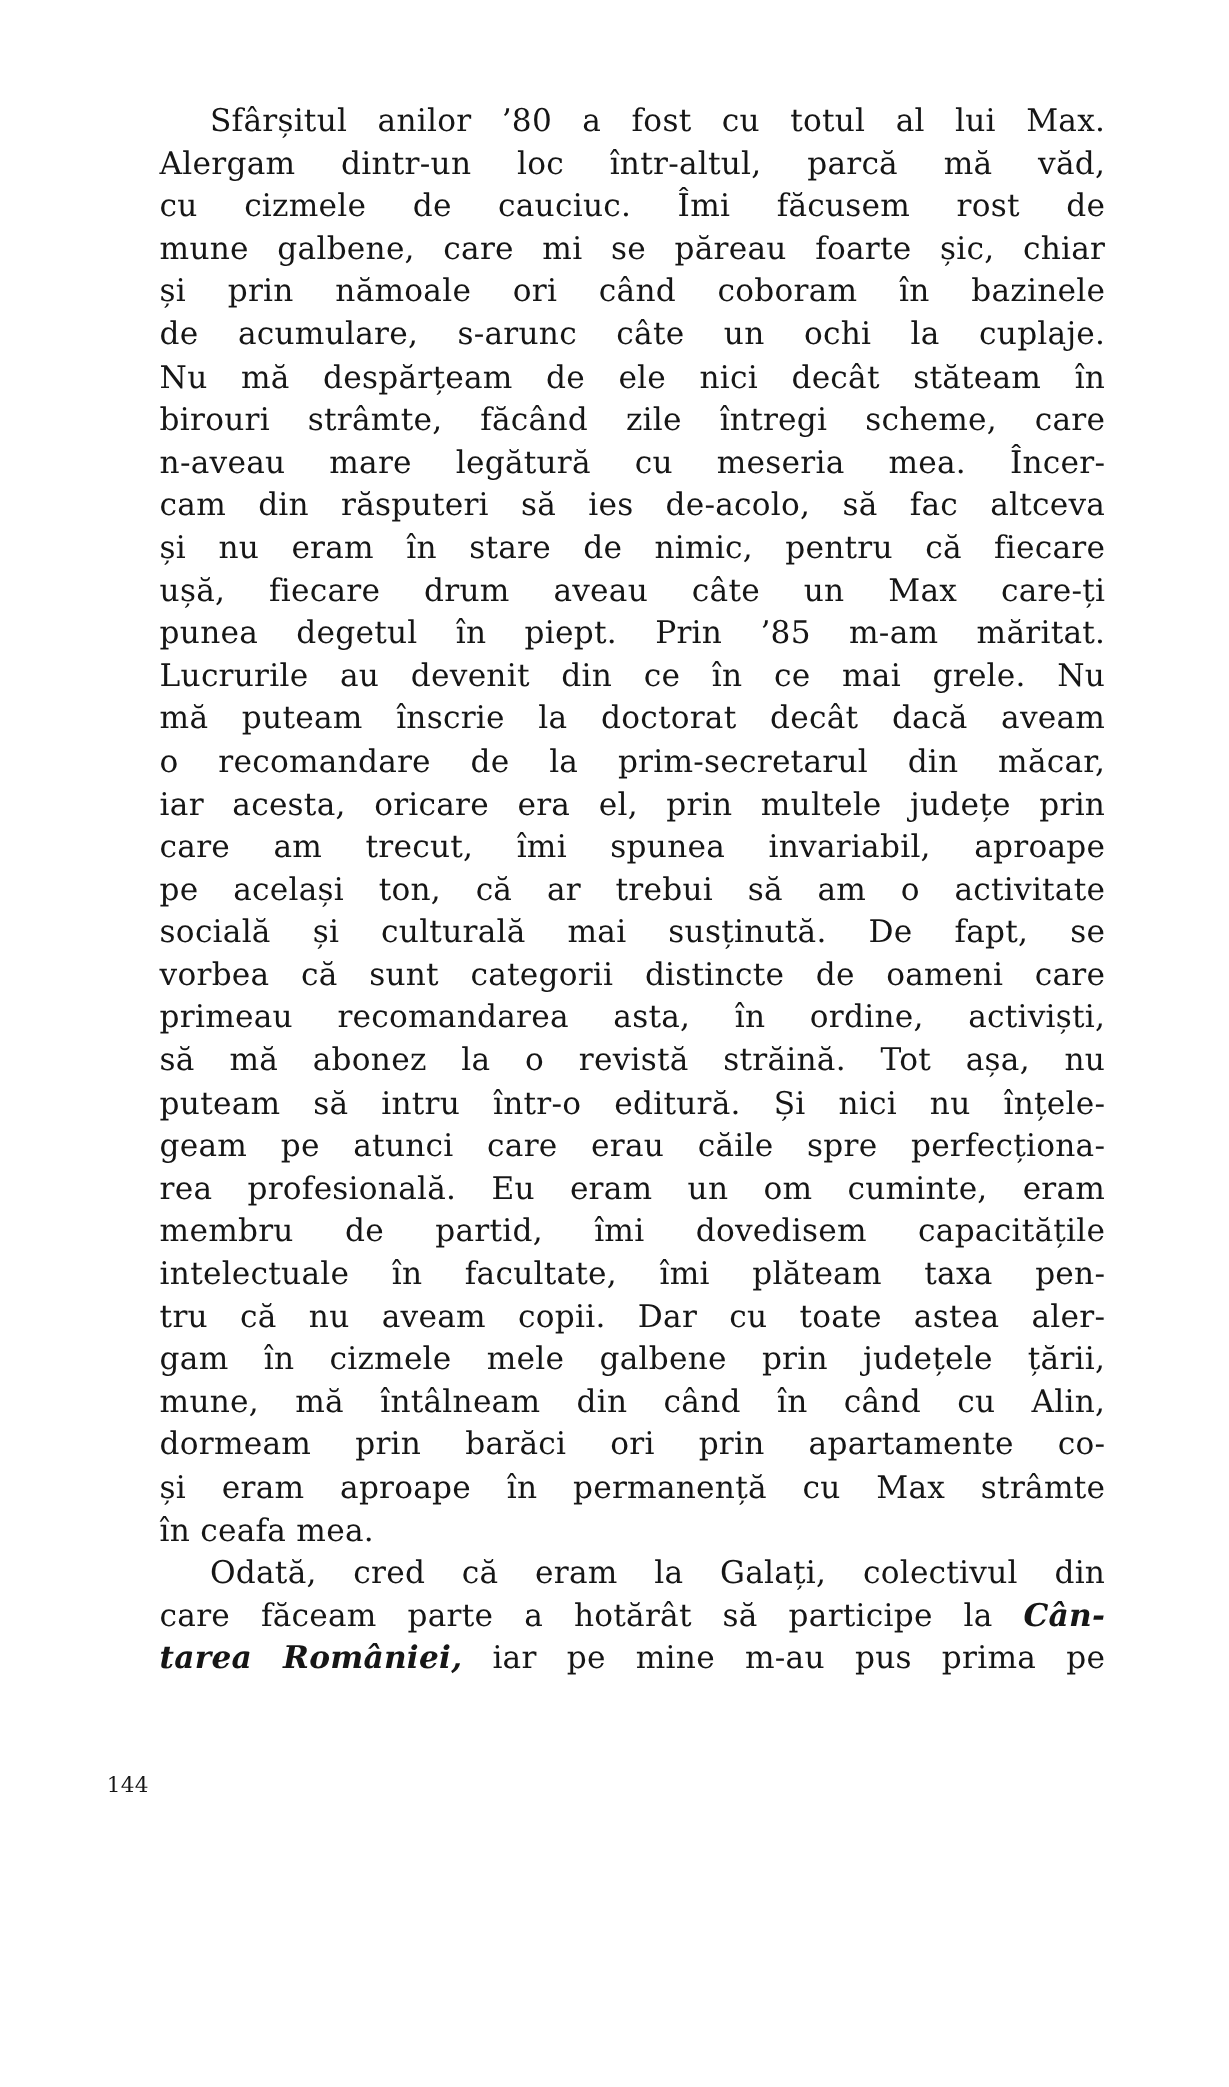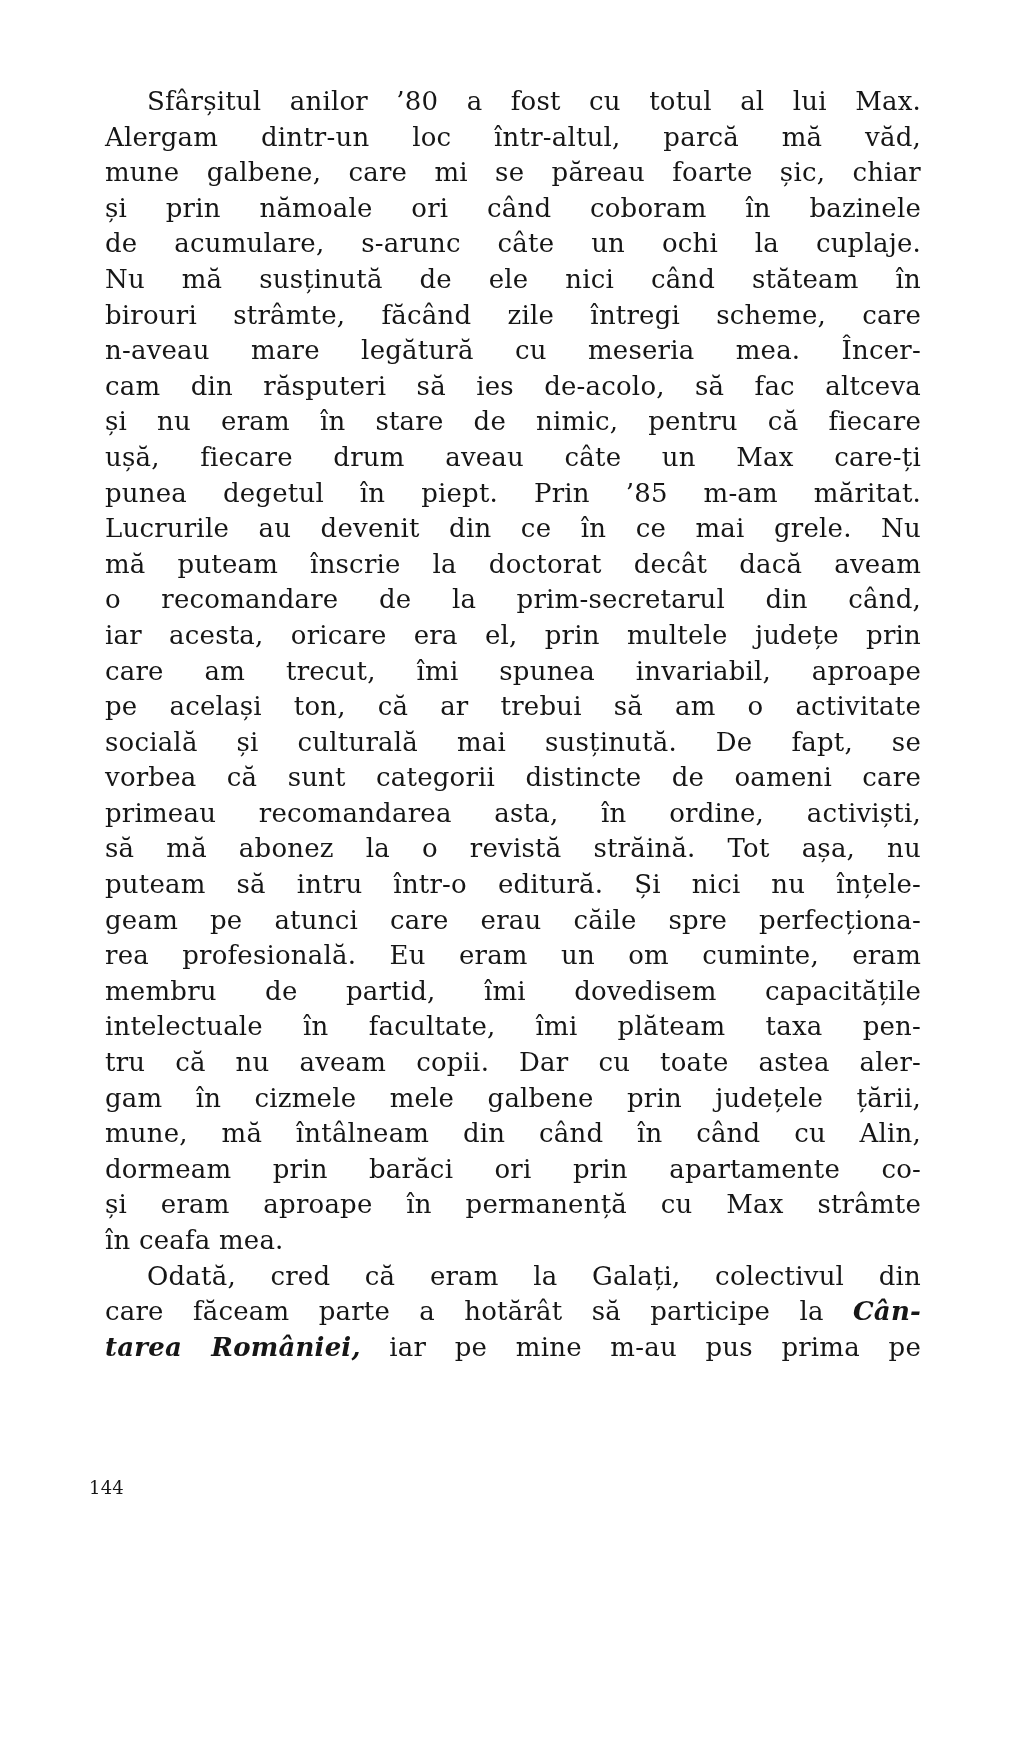--- a/index.html
+++ b/index.html
@@ -23,20 +23,21 @@
     width: 816px;
     font-size: 26px;
     line-height: 35.6px;
     letter-spacing: 0.2px;
   }
   .text-line {
     text-align: justify;
     text-align-last: justify;
     -moz-text-align-last: justify;
     min-height: 35.6px;
+    margin-left: 28px;
   }
   .text-line.flush {
     text-align-last: left;
     -moz-text-align-last: left;
   }
   .text-line.indent {
     text-indent: 42px;
   }
   .text-line i {
     font-style: italic;
@@ -51,33 +52,34 @@
     letter-spacing: 0.2px;
   }
 </style>
 </head>
 <body>
 
 <div class="book-page" style="background: rgb(255, 255, 255); color: rgb(22, 22, 22);">
   <div class="text-block">
       <div class="text-line indent">Sfârșitul anilor ’80 a fost cu totul al lui Max.</div>
       <div class="text-line">Alergam dintr-un loc într-altul, parcă mă văd,</div>
+      <div class="text-line">cu cizmele de cauciuc. Îmi făcusem rost de</div>
       <div class="text-line">mune galbene, care mi se păreau foarte șic, chiar</div>
       <div class="text-line">și prin nămoale ori când coboram în bazinele</div>
       <div class="text-line">de acumulare, s-arunc câte un ochi la cuplaje.</div>
-      <div class="text-line">Nu mă susținută de ele nici când stăteam în</div>
+      <div class="text-line">Nu mă despărțeam de ele nici decât stăteam în</div>
       <div class="text-line">birouri strâmte, făcând zile întregi scheme, care</div>
       <div class="text-line">n-aveau mare legătură cu meseria mea. Încer-</div>
       <div class="text-line">cam din răsputeri să ies de-acolo, să fac altceva</div>
       <div class="text-line">și nu eram în stare de nimic, pentru că fiecare</div>
       <div class="text-line">ușă, fiecare drum aveau câte un Max care-ți</div>
       <div class="text-line">punea degetul în piept. Prin ’85 m-am măritat.</div>
       <div class="text-line">Lucrurile au devenit din ce în ce mai grele. Nu</div>
       <div class="text-line">mă puteam înscrie la doctorat decât dacă aveam</div>
-      <div class="text-line">o recomandare de la prim-secretarul din când,</div>
+      <div class="text-line">o recomandare de la prim-secretarul din măcar,</div>
       <div class="text-line">iar acesta, oricare era el, prin multele județe prin</div>
       <div class="text-line">care am trecut, îmi spunea invariabil, aproape</div>
       <div class="text-line">pe același ton, că ar trebui să am o activitate</div>
       <div class="text-line">socială și culturală mai susținută. De fapt, se</div>
       <div class="text-line">vorbea că sunt categorii distincte de oameni care</div>
       <div class="text-line">primeau recomandarea asta, în ordine, activiști,</div>
       <div class="text-line">să mă abonez la o revistă străină. Tot așa, nu</div>
       <div class="text-line">puteam să intru într-o editură. Și nici nu înțele-</div>
       <div class="text-line">geam pe atunci care erau căile spre perfecționa-</div>
       <div class="text-line">rea profesională. Eu eram un om cuminte, eram</div>

